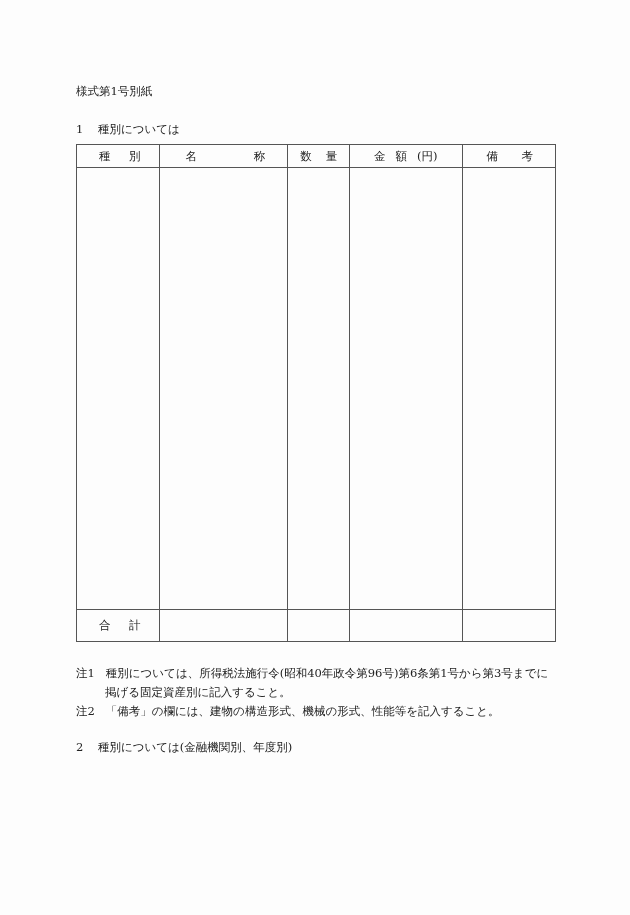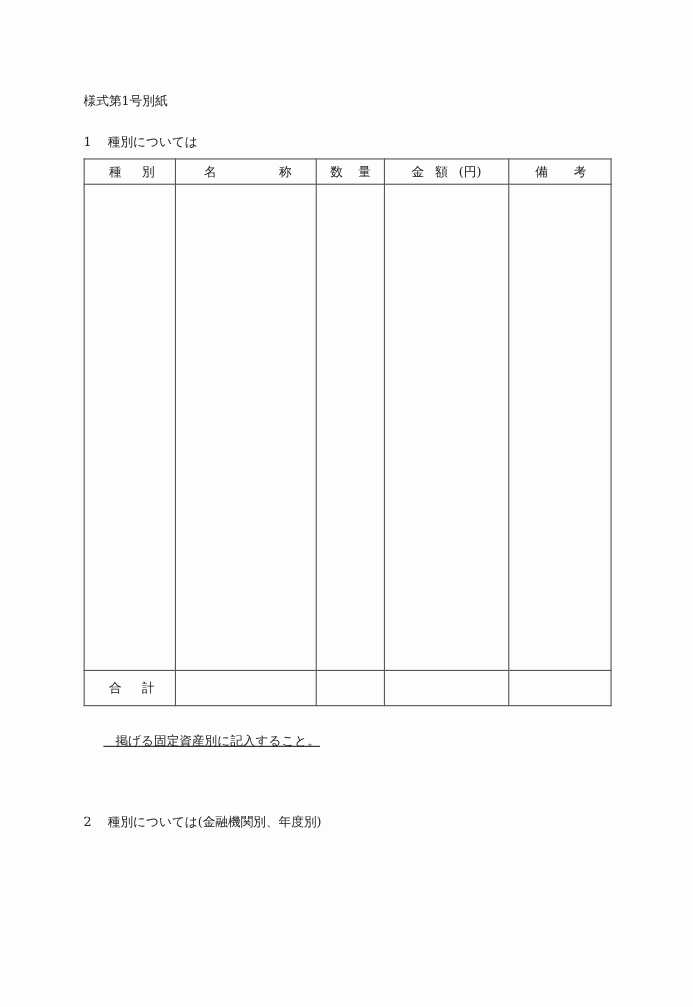--- a/index.html
+++ b/index.html
@@ -20,21 +20,21 @@
   table.form tr.body td { height:441px; }
   table.form tr.total td { height:31px; }
   .c1 { width:82px; } .c2 { width:129px; } .c3 { width:58px; } .c4 { width:112px; } .c5 { width:93px; }
   .sp { display:flex; justify-content:space-around; padding:0 12px; }
   .sp.name { justify-content:space-between; padding:0 22px 0 26px; }
   .sp.qty { justify-content:center; gap:14px; }
   .sp.amt { justify-content:center; gap:10px; }
   .sp.note { justify-content:space-between; padding:0 22px 0 24px; }
   .sp.kind { justify-content:space-between; padding:0 18px 0 22px; }
   .notes { left:76px; top:664px; line-height:19px; font-size:11.5px; }
-  .notes .indent { padding-left:18px;text-decoration:underline; }
+  .notes .indent { padding-left:18px; }
   .sec2 { left:76px; top:740px; }
 </style>
 </head>
 <body>
 
 <div class="abs title">様式第1号別紙</div>
 
 <div class="abs sec1">
   <span>1</span>&nbsp;&nbsp;&nbsp;&nbsp;<span>種別については</span>
 </div>
@@ -90,18 +90,20 @@
         </td>
     <td></td>
     <td></td>
     <td></td>
     <td></td>
   </tr>
 </tbody>
   </table>
 
 <div class="abs notes">
+  <div><span>注1</span>&nbsp;&nbsp;&nbsp;<span>種別については、所得税法施行令(昭和40年政令第96号)第6条第1号から第3号までに</span></div>
   <div class="indent">&nbsp;&nbsp;&nbsp;<span>掲げる固定資産別に記入すること。</span></div>
+  <div><span>注2</span>&nbsp;&nbsp;&nbsp;<span>「備考」の欄には、建物の構造形式、機械の形式、性能等を記入すること。</span></div>
 </div>
 
 <div class="abs sec2">
   <span>2</span>&nbsp;&nbsp;&nbsp;&nbsp;<span>種別については(金融機関別、年度別)</span>
 </div>
 
 </body></html>

